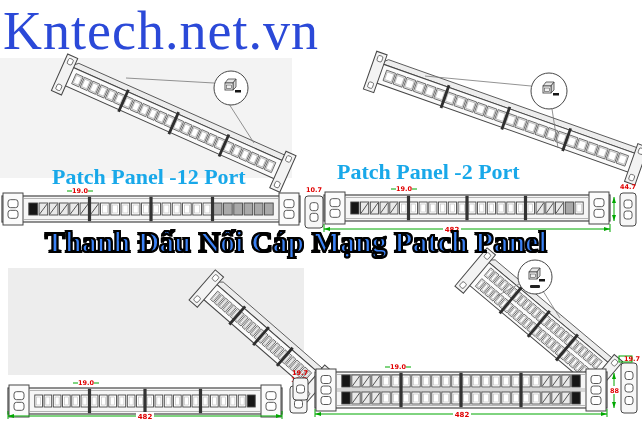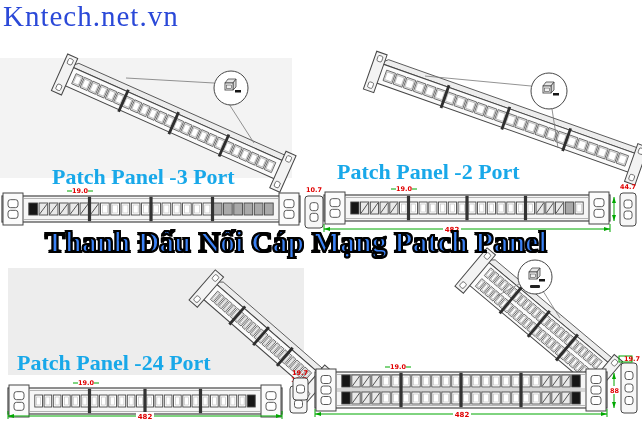--- a/index.html
+++ b/index.html
@@ -1,20 +1,20 @@
 <!DOCTYPE html>
 <html><head>
 <meta charset="utf-8">
 <style>
   html,body{margin:0;padding:0;background:#fff;}
   .stage{position:relative;width:642px;height:422px;background:#fff;overflow:hidden;
          font-family:"Liberation Sans",sans-serif;}
   #scene{position:absolute;left:0;top:0;z-index:0;}
   .logo{position:absolute;left:3px;top:0px;z-index:2;
-        font-family:"Liberation Serif",serif;font-size:29px;line-height:1.15;
+        font-family:"Liberation Serif",serif;font-size:54px;line-height:1.15;
         color:#2b49d8;letter-spacing:1px;white-space:nowrap;}
   .plabel{position:absolute;z-index:2;font-family:"Liberation Serif",serif;
           font-weight:bold;font-size:22px;color:#18a8e9;white-space:nowrap;}
   #lbl12{left:52px;top:164px;}
   #lbl16{left:337px;top:159px;}
   #lbl24{left:17px;top:350px;}
   #lbl48{left:338px;top:334px;}
   .title{position:absolute;left:45px;top:225px;z-index:3;
          font-family:"Liberation Serif",serif;font-weight:bold;font-size:30px;
          color:#3b82f6;-webkit-text-stroke:2px #000;
@@ -718,17 +718,16 @@
       <g>
         <rect x="621" y="363" width="16" height="50" rx="3" fill="#f7f7f7" stroke="#474747" stroke-width="1"></rect>
         <rect x="625" y="371.5" width="8" height="8" rx="2.5" fill="#fff" stroke="#474747" stroke-width="0.9"></rect>
         <rect x="625" y="384" width="8" height="8" rx="2.5" fill="#fff" stroke="#474747" stroke-width="0.9"></rect>
         <rect x="625" y="396.5" width="8" height="8" rx="2.5" fill="#fff" stroke="#474747" stroke-width="0.9"></rect>
       </g>
       <rect x="619" y="356" width="13" height="6" fill="none" stroke="#00a800" stroke-width="1"></rect>
       <text x="640" y="361" font-size="6.5" fill="#e00000" text-anchor="end" font-family="&quot;DejaVu Sans&quot;,sans-serif" font-weight="bold">19.7</text>
     </svg>
   <div class="logo">Kntech.net.vn</div>
-  <div class="plabel" id="lbl12">Patch Panel -3 Port</div>
+  <div class="plabel" id="lbl12">Patch Panel -12 Port</div>
   <div class="plabel" id="lbl16">Patch Panel -2 Port</div>
-  <div class="plabel" id="lbl24">Patch Panel -24 Port</div>
   <div class="title">Thanh Đấu Nối Cáp Mạng Patch Panel</div>
 </div>
 
 </body></html>

